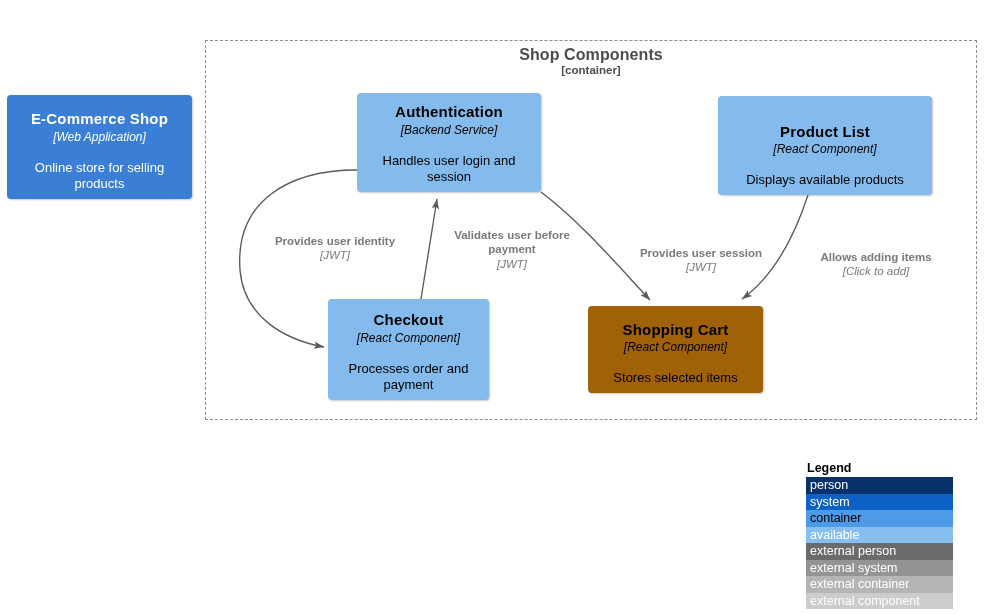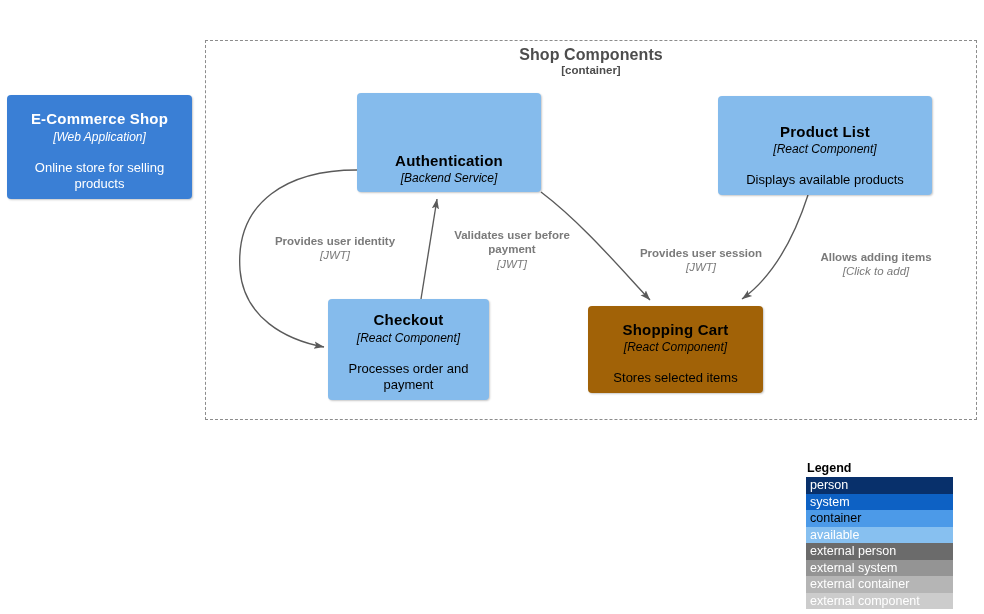--- a/index.html
+++ b/index.html
@@ -181,20 +181,21 @@
 
   <div class="node system" id="node-ecommerce-shop" style="background: rgb(58, 127, 213); color: rgb(255, 255, 255);">
     <div class="n-title">E-Commerce Shop</div>
     <div class="n-type">[Web  Application]</div>
     <div class="n-desc">Online store for selling products</div>
   </div>
 
   <div class="node component" id="node-authentication" style="background: rgb(133, 187, 236); color: rgb(0, 0, 0);">
     <div class="n-title">Authentication</div>
     <div class="n-type">[Backend Service]</div>
+    <div class="n-desc">Handles user login and session</div>
   </div>
 
   <div class="node component" id="node-product-list" style="background: rgb(133, 187, 236); color: rgb(0, 0, 0);">
     <div class="n-title">Product List</div>
     <div class="n-type">[React  Component]</div>
     <div class="n-desc">Displays available products</div>
   </div>
 
   <div class="node component" id="node-checkout" style="background: rgb(133, 187, 236); color: rgb(0, 0, 0);">
     <div class="n-title">Checkout</div>

